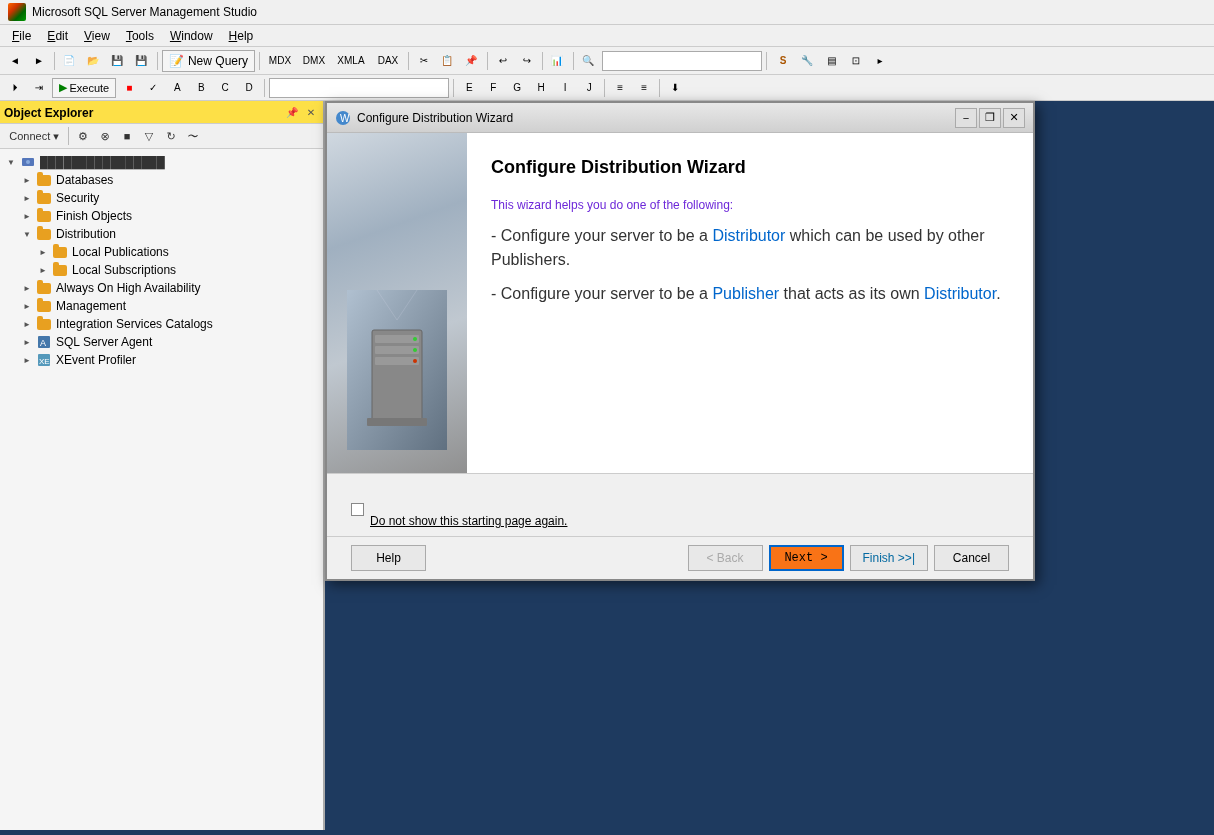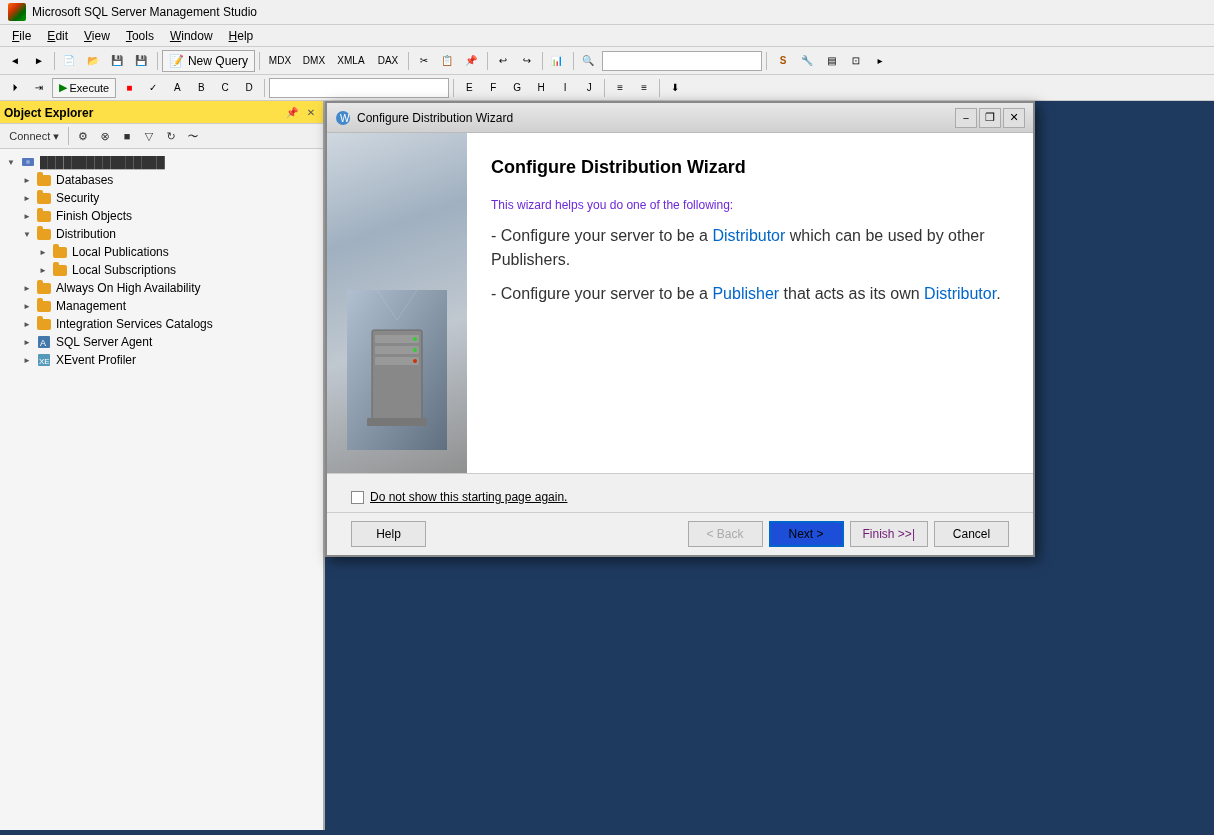--- a/index.html
+++ b/index.html
@@ -343,41 +343,43 @@
     .wizard-checkbox {
       width: 13px;
       height: 13px;
       border: 1px solid #888;
       background: white;
     }
     .wizard-checkbox-label {
       font-size: 12px;
       color: #000;
       text-decoration: underline;
+      margin-top: 24px;
     }
     #wizard-buttons {
       padding: 8px 24px;
       display: flex;
       align-items: center;
       gap: 6px;
       border-top: 1px solid #ccc;
       background: #f0f0f0;
     }
     .wizard-btn {
       min-width: 75px;
       height: 26px;
       border: 1px solid #aaa;
       background: #e8e8e8;
       cursor: pointer;
       font-size: 12px;
       padding: 0 12px;
     }
     .wizard-btn.primary {
       border: 2px solid #0066cc;
-      background: #1d4ed8;
+      background: #f97316;
+      font-family: Liberation Mono, monospace;
     }
     .wizard-btn-spacer { flex: 1; }
   </style>
 </head>
 <body>
 
 <div id="title-bar">
   <div class="app-icon"></div>
   <span class="title-text">Microsoft SQL Server Management Studio</span>
 </div>
@@ -653,21 +655,21 @@
       <div id="wizard-checkbox-area">
         <div class="wizard-checkbox"></div>
         <label class="wizard-checkbox-label">Do not show this starting page again.</label>
       </div>
 
       <div id="wizard-buttons">
         <button class="wizard-btn">Help</button>
         <div class="wizard-btn-spacer"></div>
         <button class="wizard-btn" disabled="" style="color:#aaa;margin-left:8px;">&lt; Back</button>
         <button class="wizard-btn primary">Next &gt;</button>
-        <button class="wizard-btn" disabled="" style="color:#701a75;">Finish &gt;&gt;|</button>
+        <button class="wizard-btn" disabled="" style="color:#0369a1;">Finish &gt;&gt;|</button>
         <button class="wizard-btn">Cancel</button>
       </div>
 
     </div>
 
   </div>
 
 </div>
 
 </body></html>

